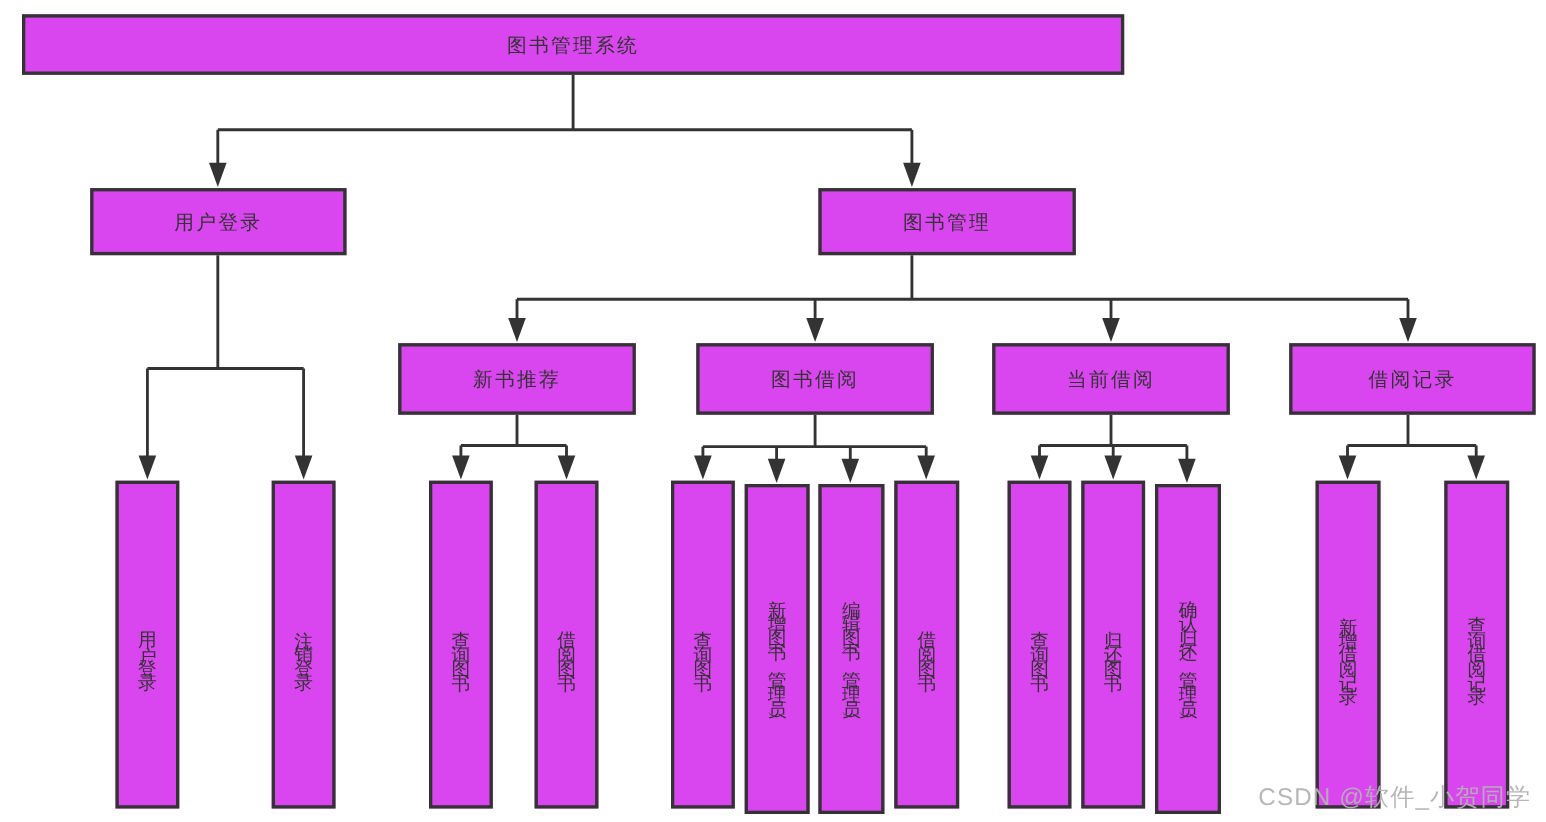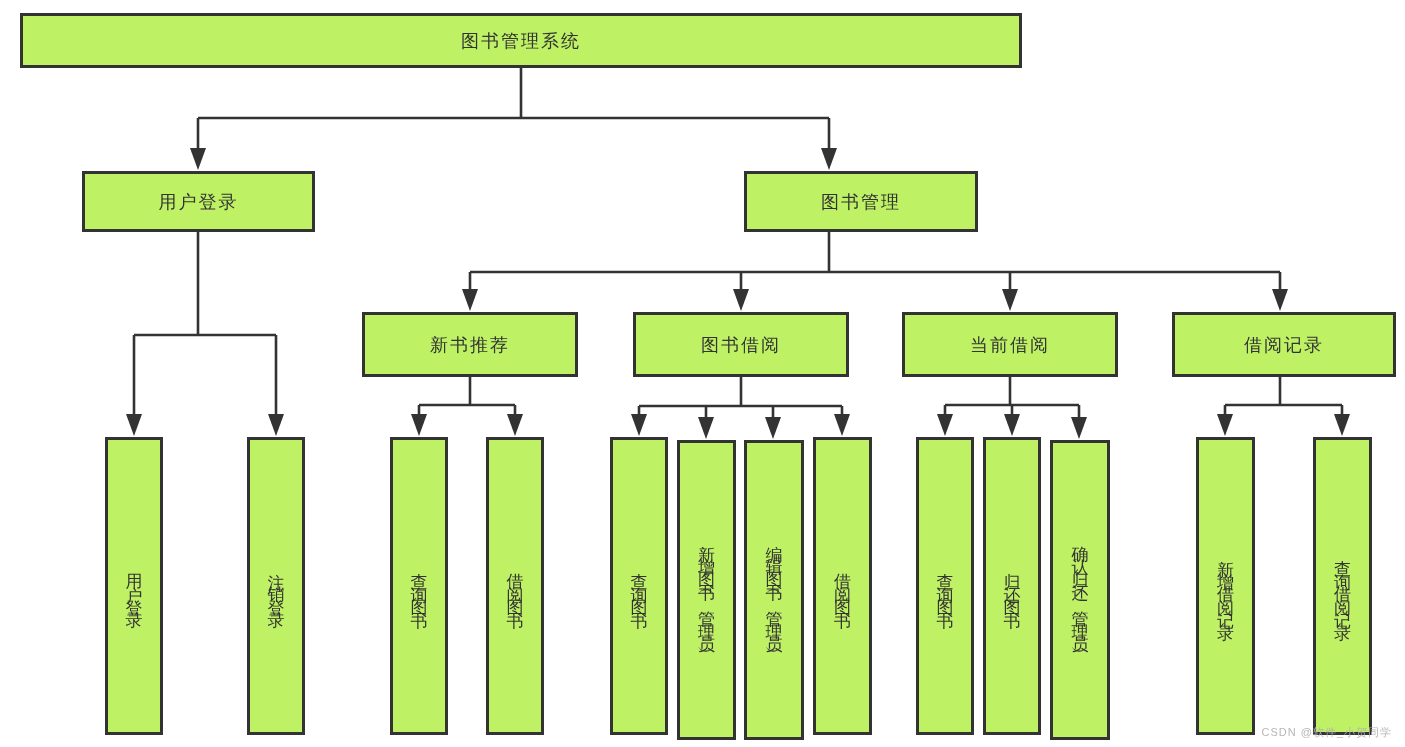--- a/index.html
+++ b/index.html
@@ -6,42 +6,42 @@
   #canvas{
     position:relative;
     width:1405px;height:747px;
     background:#ffffff;
     font-family:"Liberation Sans","DejaVu Sans",sans-serif;
     overflow:hidden;
   }
   #wires{position:absolute;left:0;top:0;pointer-events:none;}
   .box{
     position:absolute;
-    background:#bef264;
+    background:#d946ef;
     border:3px solid #333333;
     box-sizing:border-box;
     display:flex;align-items:center;justify-content:center;
     color:#333333;
     font-size:18px;
     letter-spacing:2px;
     white-space:nowrap;
   }
   .vbox{
     writing-mode:vertical-rl;
     text-orientation:mixed;
     font-size:17px;
     letter-spacing:13px;
     line-height:1;
     padding:6px 0;
   }
   .watermark{
     position:absolute;
     right:13px;bottom:7px;
     color:#b3b3b3;
-    font-size:11px;
+    font-size:22px;
     letter-spacing:1px;
     opacity:0.95;
   }
 </style>
 </head>
 <body>
 
 <div id="canvas">
 
   <svg id="wires" width="1405" height="747" viewBox="0 0 1405 747">

